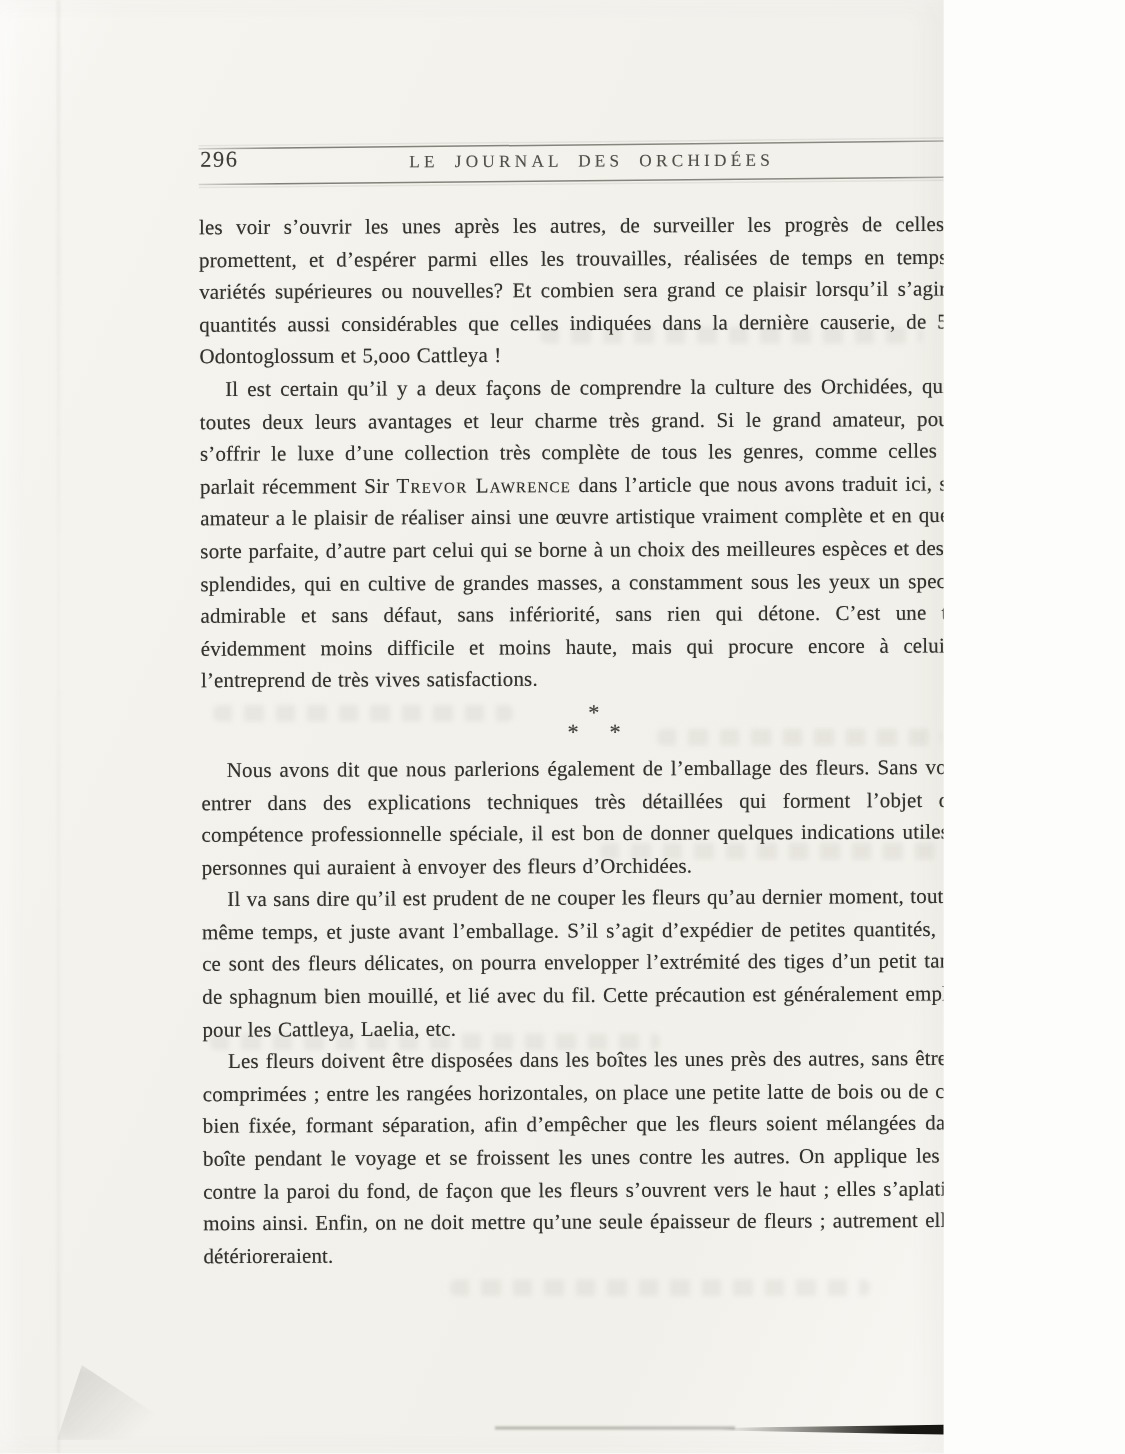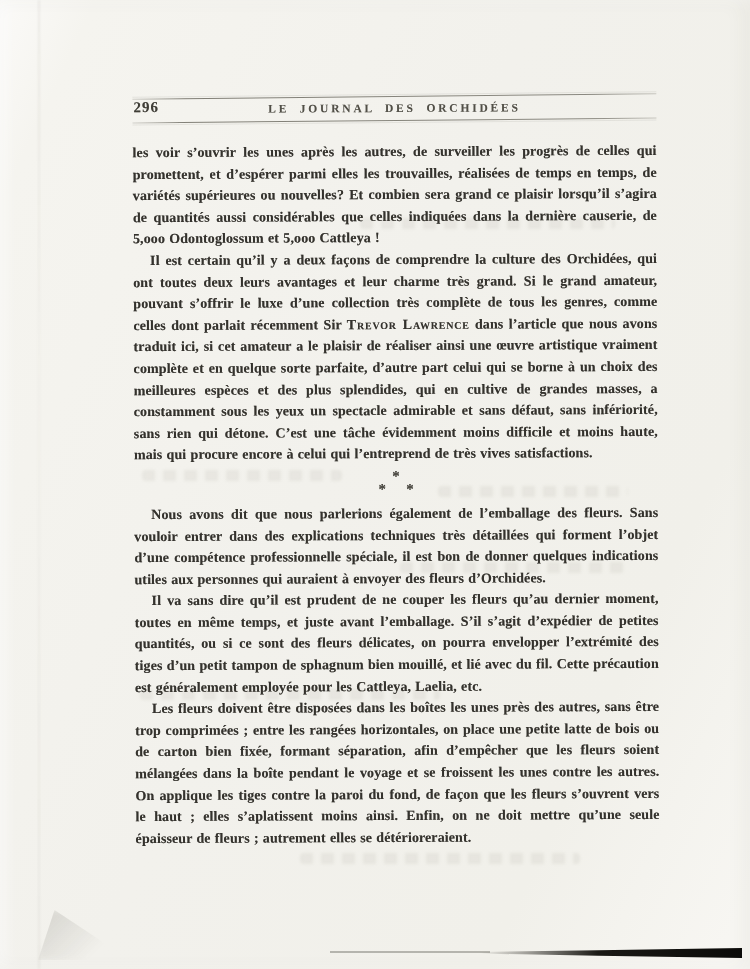--- a/index.html
+++ b/index.html
@@ -8,24 +8,23 @@
     --rule:#6f6d63;
     --faded:#514f47;
   }
   html,body{margin:0;padding:0;overflow:hidden;}
   body{
     width:750px;height:969px;
     background:#fdfdfc;
     font-family:"Liberation Serif", serif;
   }
   .sheet{
-    position:relative;width:750px;height:969px;overflow:hidden;
+    position:relative;width:629px;height:969px;overflow:hidden;
     background:linear-gradient(115deg,#fbfaf8 0%,#f5f4ef 8%,var(--paper) 45%,#f1f0ea 78%,#f7f6f2 97%);
     box-shadow:inset -8px 0 18px rgba(60,58,50,0.045), inset 6px 0 14px rgba(255,255,255,0.5);
-    font-weight:bold;
   }
   
   .left-edge{
     position:absolute;left:38px;top:0;width:2px;height:969px;
     background:linear-gradient(180deg,rgba(130,126,115,.10),rgba(130,126,115,.03) 40%,rgba(130,126,115,.08));
     filter:blur(1px);
   }
   .content{
     position:absolute;left:134px;top:96px;width:524px;
     transform:rotate(-0.25deg);

